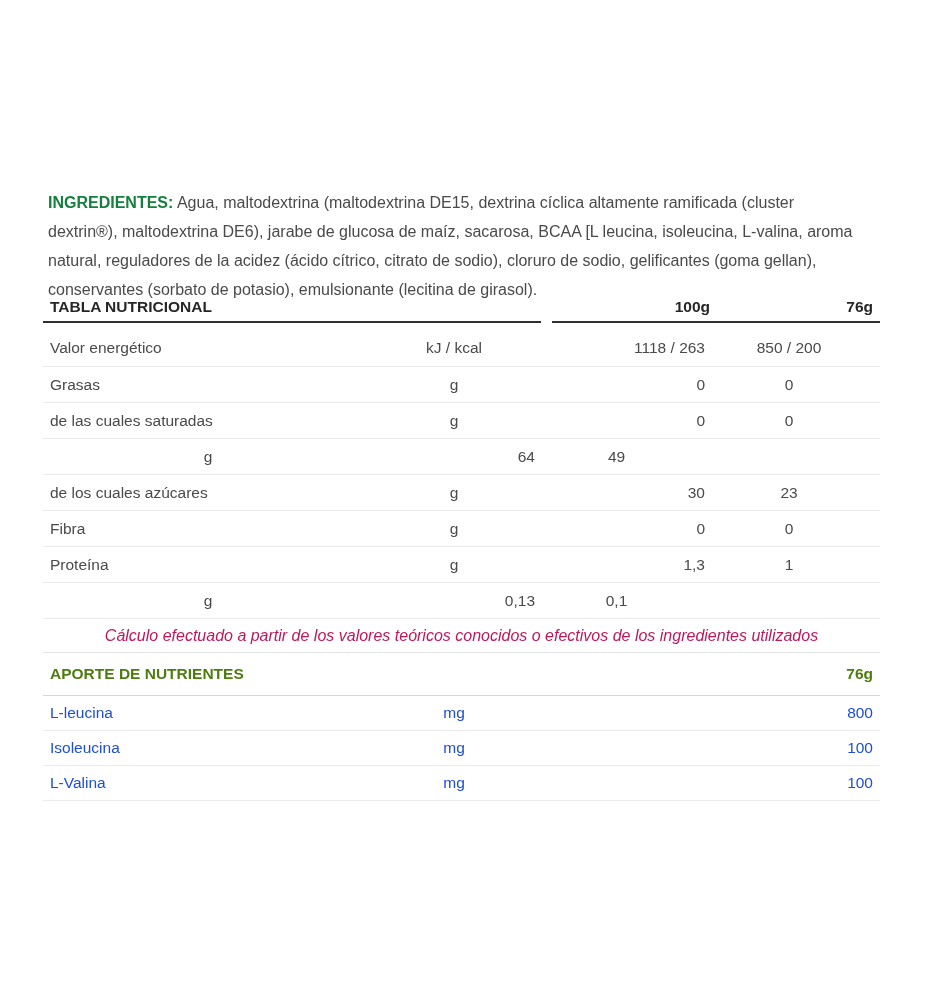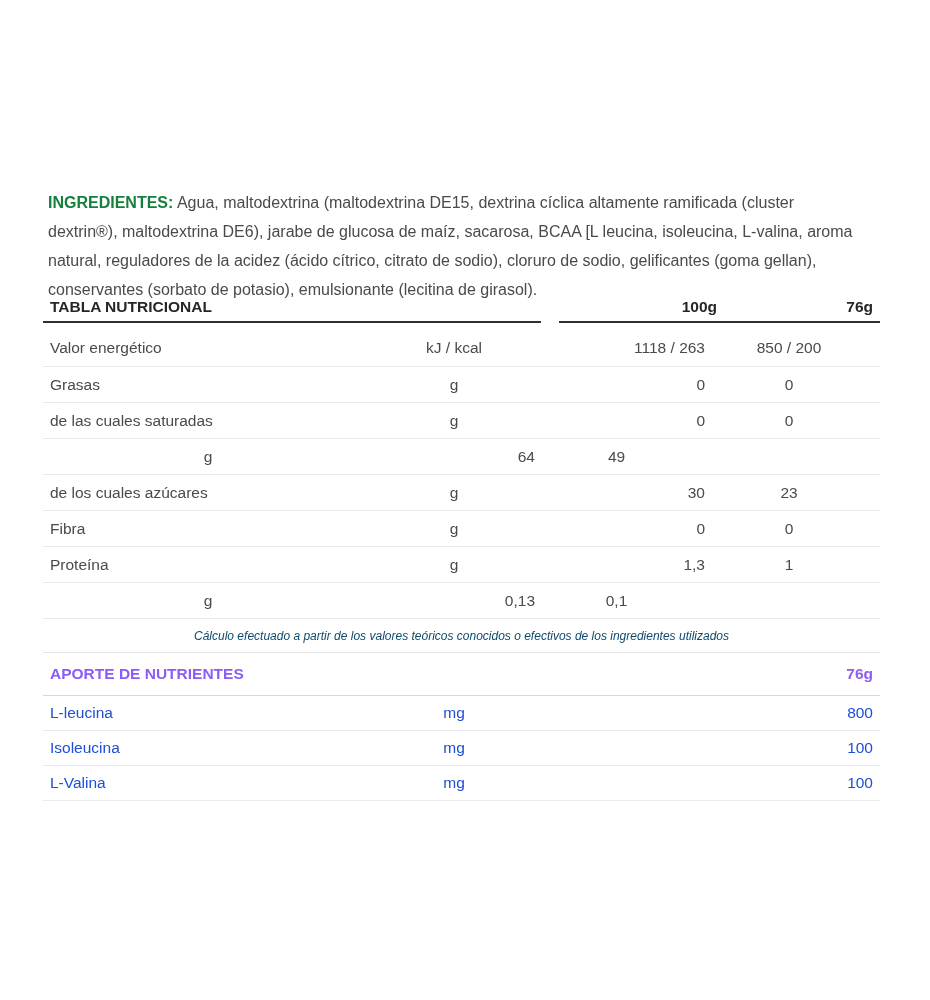--- a/index.html
+++ b/index.html
@@ -31,21 +31,21 @@
   
   .tables {
     position: absolute;
     top: 292px;
     left: 43px;
     width: 837px;
   }
   .cell { box-sizing: border-box; }
 
   
-  .nt-header { display: flex; gap: 18px; }
+  .nt-header { display: flex; gap: 11px; }
   .nt-header .hd-left {
     width: 498px;
     height: 31px;
     box-sizing: border-box;
     border-bottom: 2px solid #2f2f2f;
     display: flex;
     align-items: center;
     padding-left: 7px;
     font-weight: bold;
     font-size: 15.5px;
@@ -84,34 +84,34 @@
 
   
   .footnote {
     height: 34px;
     box-sizing: border-box;
     border-bottom: 1px solid #e4e4e4;
     display: flex;
     align-items: center;
     justify-content: center;
     font-style: italic;
-    font-size: 12px;
-    color: #0c4a6e;
+    font-size: 16px;
+    color: #be185d;
   }
 
   
   .ap-header {
     height: 43px;
     box-sizing: border-box;
     border-bottom: 1px solid #d6d6d6;
     display: flex;
     align-items: center;
     font-weight: bold;
     font-size: 15.5px;
-    color: #8b5cf6;
+    color: #4d7c0f;
   }
   .ap-header .ap-title { padding-left: 7px; flex: 1; }
   .ap-header .ap-col   { text-align: right; padding-right: 7px; }
 
   .ap-row {
     display: grid;
     grid-template-columns: 330px 162px 170px 1fr;
     align-items: center;
     height: 35px;
     box-sizing: border-box;

